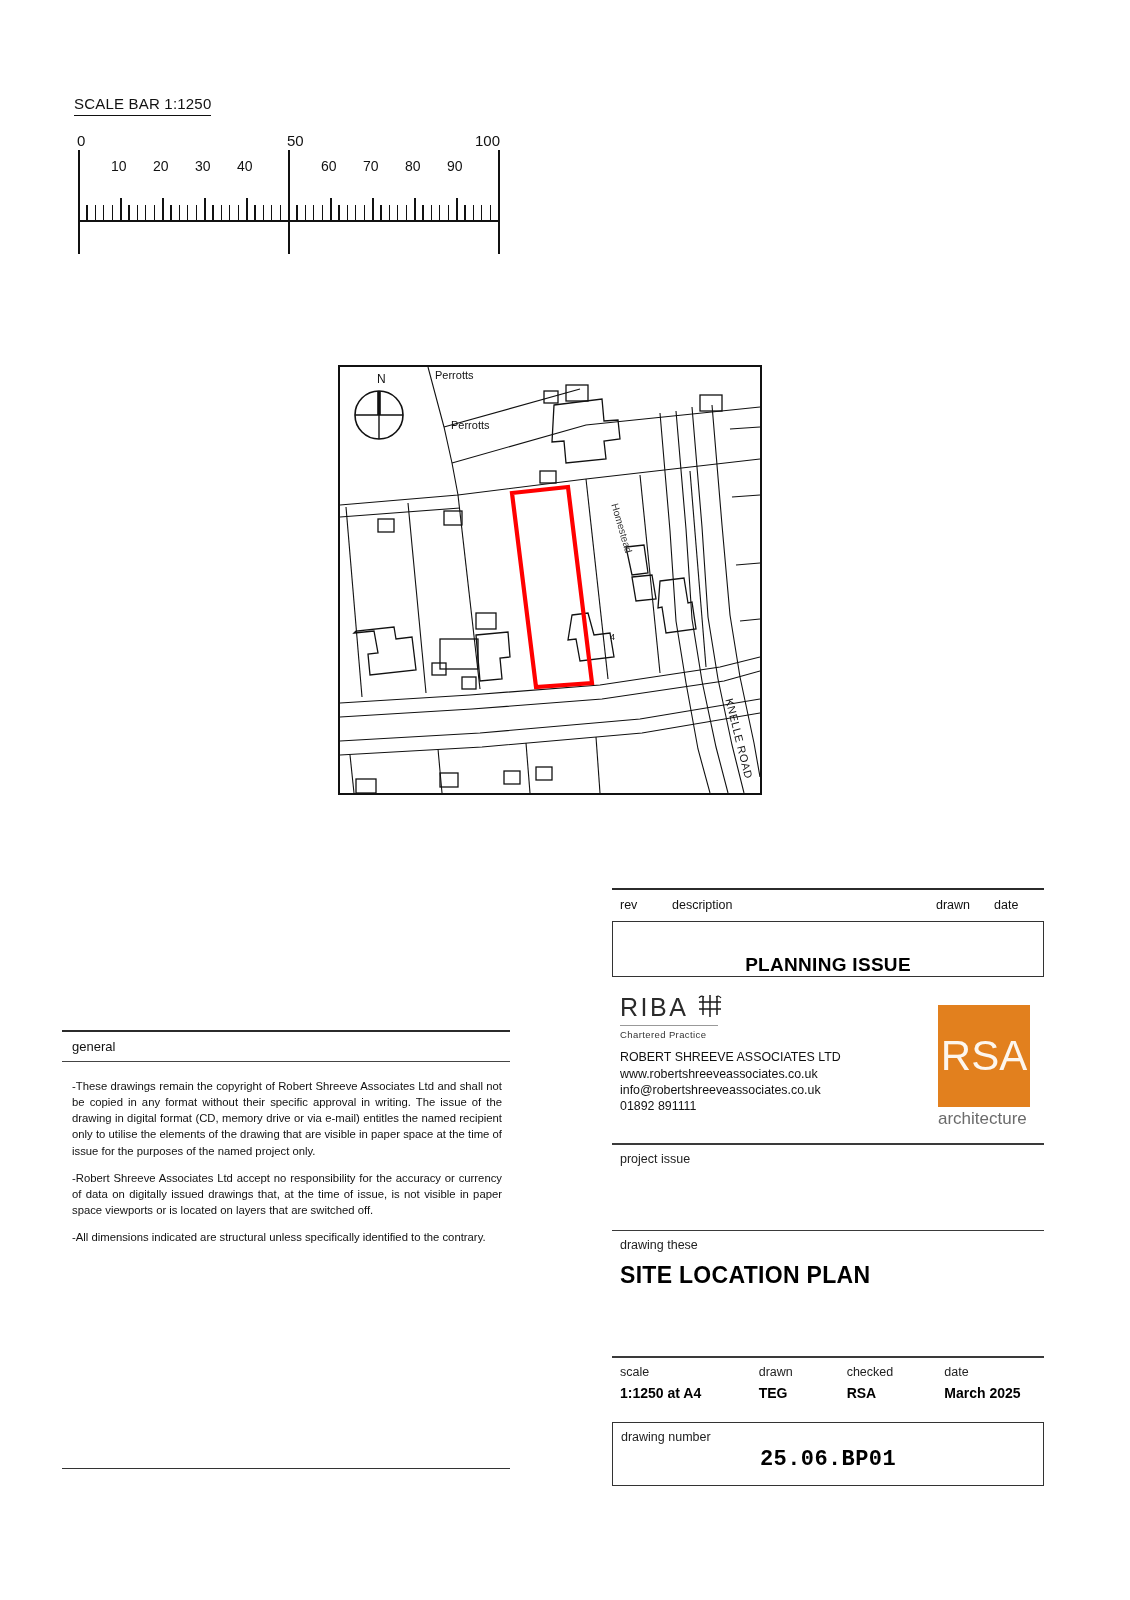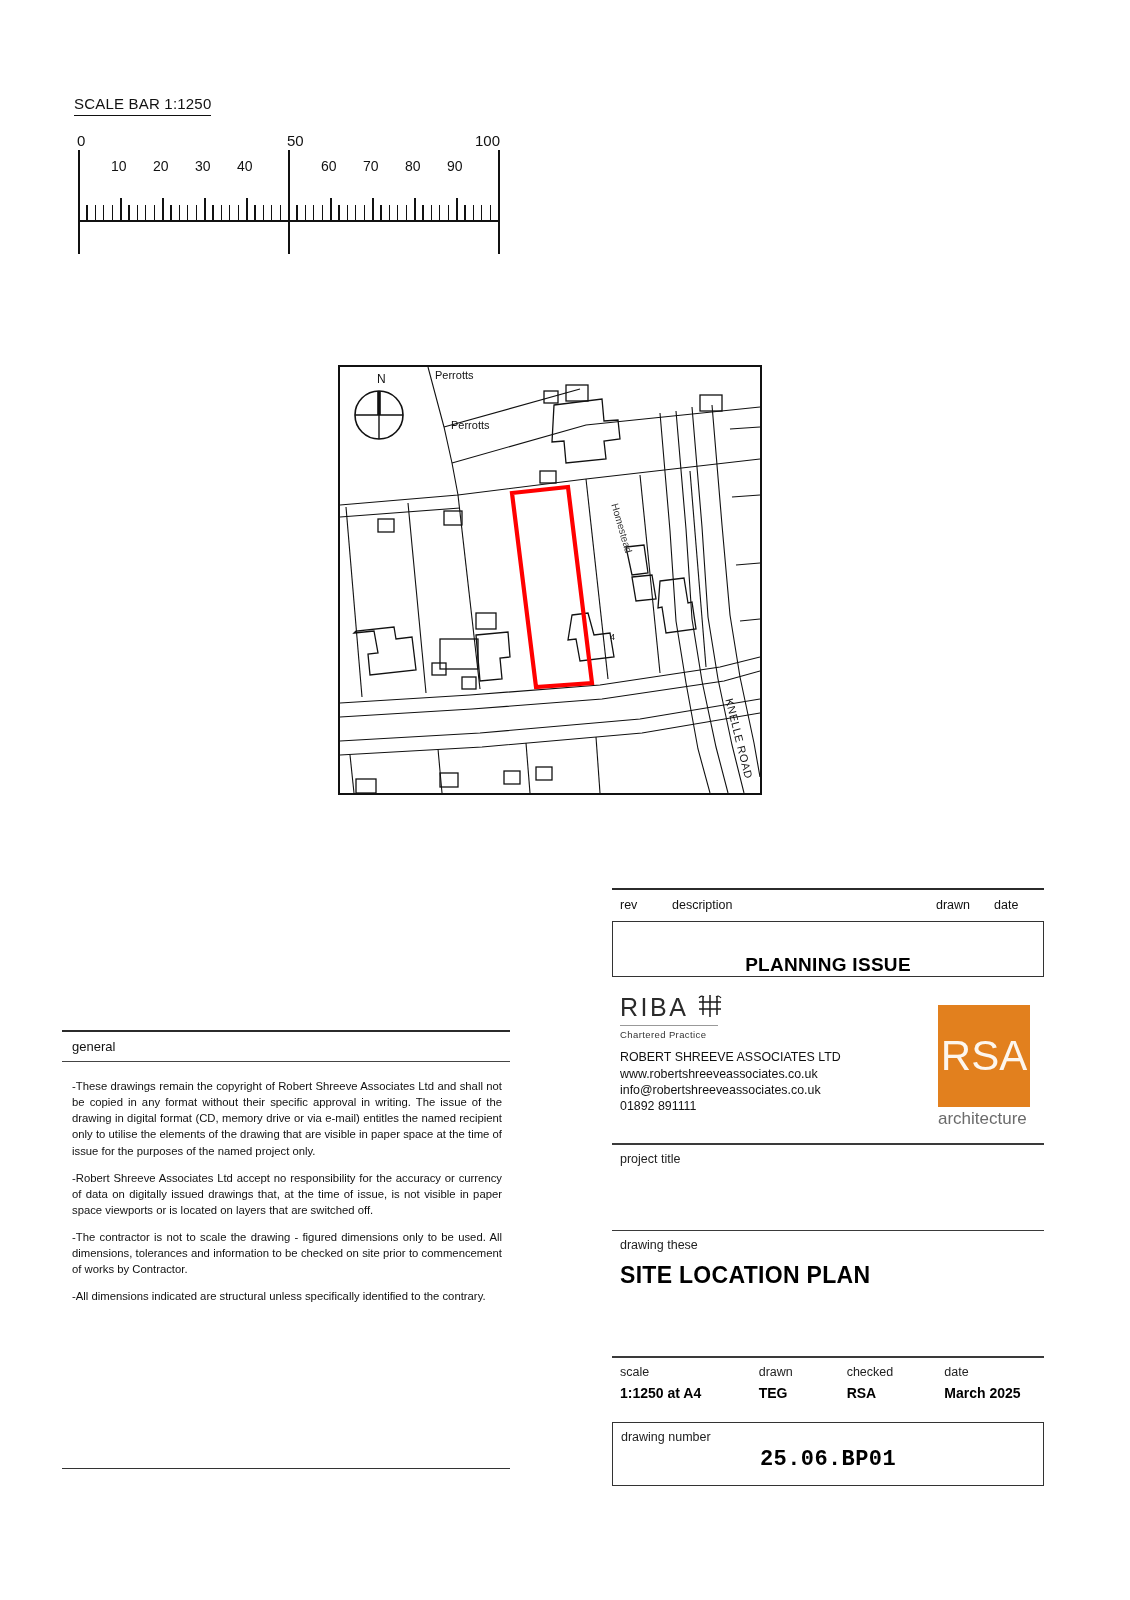--- a/index.html
+++ b/index.html
@@ -471,21 +471,20 @@
     <div class="map-label" id="label-four">4</div>
   </div>
 
   <div id="general-block">
     <div class="rule-heavy"></div>
     <div id="general-heading">general</div>
     <div class="rule-light"></div>
     <div id="general-notes">
         <p>-These drawings remain the copyright of Robert Shreeve Associates Ltd and shall not be copied in any format without their specific approval in writing. The issue of the drawing in digital format (CD, memory drive or via e-mail) entitles the named recipient only to utilise the elements of the drawing that are visible in paper space at the time of issue for the purposes of the named project only.</p>
         <p>-Robert Shreeve Associates Ltd accept no responsibility for the accuracy or currency of data on digitally issued drawings that, at the time of issue, is not visible in paper space viewports or is located on layers that are switched off.</p>
-        <p>-The contractor is not to scale the drawing - figured dimensions only to be used. All dimensions, tolerances and information to be checked on site prior to commencement of works by Contractor.</p>
         <p>-All dimensions indicated are structural unless specifically identified to the contrary.</p>
       </div>
   </div>
   <div id="general-bottom-rule"></div>
 
   <div id="titleblock">
 
     <div class="tb-rule-heavy"></div>
 
     <div id="rev-header-row">
@@ -531,21 +530,21 @@
       <div id="rsa-logo">
         <div id="rsa-square" style="background: rgb(226, 128, 30);">
           <span id="rsa-letters" style="color: rgb(253, 246, 238);">RSA</span>
         </div>
         <div id="rsa-architecture" style="color: rgb(107, 107, 107);">architecture</div>
       </div>
     </div>
 
     <div class="tb-rule-mid"></div>
     <div class="tb-section" id="project-section">
-      <div class="tb-caption">project title</div>
+      <div class="tb-caption">project issue</div>
     </div>
 
     <div class="tb-rule-mid"></div>
     <div class="tb-section" id="drawing-title-section">
       <div class="tb-caption">drawing these</div>
       <div class="tb-value-big" id="drawing-title-value">SITE LOCATION PLAN</div>
     </div>
 
     <div class="tb-rule-mid"></div>
     <div id="meta-row">

